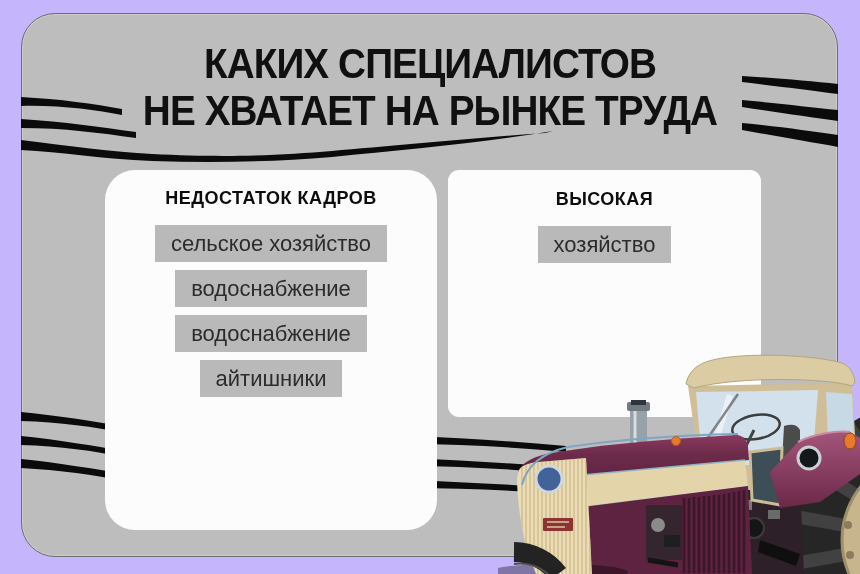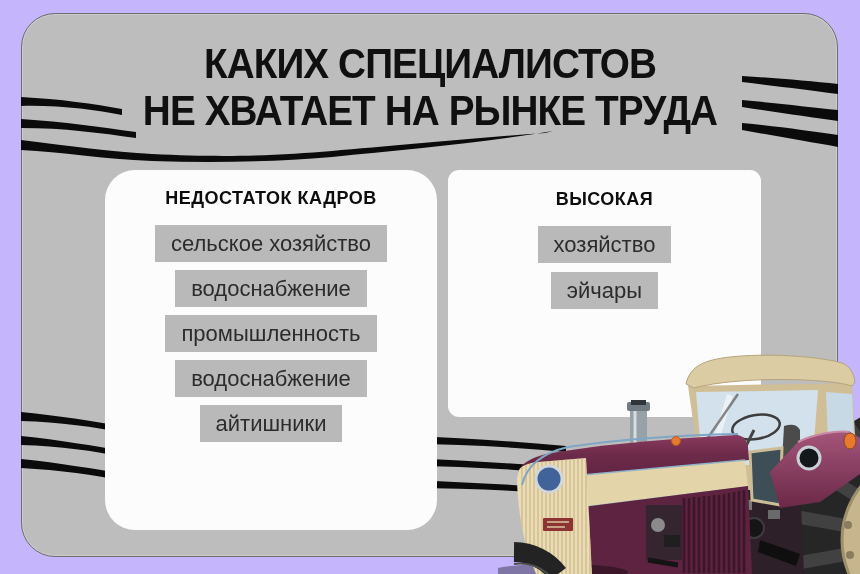--- a/index.html
+++ b/index.html
@@ -119,33 +119,31 @@
   <div class="main-title">
     <div>КАКИХ СПЕЦИАЛИСТОВ</div>
     <div>НЕ ХВАТАЕТ НА РЫНКЕ ТРУДА</div>
   </div>
 
   <div class="card card-shortage">
     <div class="card-title">НЕДОСТАТОК КАДРОВ</div>
     <div class="tags">
         <div class="tag">сельское хозяйство</div>
         <div class="tag">водоснабжение</div>
-        <div class="tag">промышленность</div>
         <div class="tag">водоснабжение</div>
         <div class="tag">айтишники</div>
       </div>
   </div>
 
   <div class="card card-competition">
     <div class="card-title">
       <div>ВЫСОКАЯ</div>
     </div>
     <div class="tags">
         <div class="tag">хозяйство</div>
-        <div class="tag">эйчары</div>
       </div>
   </div>
 
   <svg class="tractor" viewBox="0 0 362 224" xmlns="http://www.w3.org/2000/svg">
     <defs>
       <linearGradient id="hoodGrad" x1="0" y1="0" x2="0" y2="1">
         <stop offset="0" stop-color="#8a3a5e"></stop>
         <stop offset="0.4" stop-color="#6d2b4a"></stop>
         <stop offset="1" stop-color="#5c2340"></stop>
       </linearGradient>

